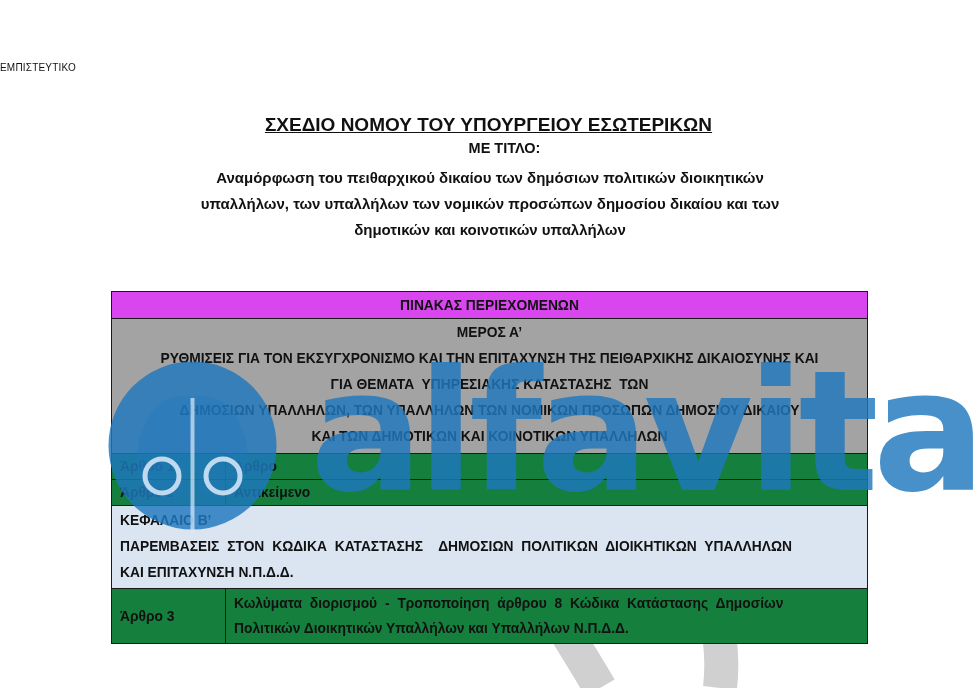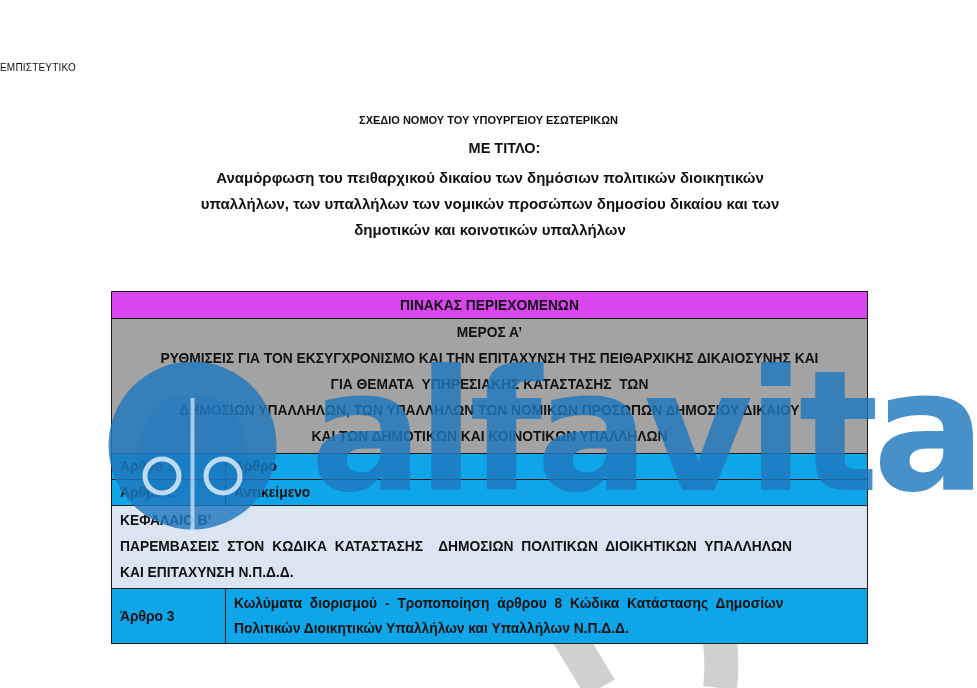--- a/index.html
+++ b/index.html
@@ -4,34 +4,34 @@
   <style>
     * { box-sizing: border-box; margin: 0; padding: 0; }
     html, body {
       width: 977px; height: 688px; overflow: hidden;
       background: #ffffff;
       font-family: "Liberation Sans", "DejaVu Sans", sans-serif;
       color: #111111;
     }
     .page { position: relative; width: 977px; height: 688px; }
     .conf { position: absolute; top: 62px; left: 0; width: 977px; font-size: 10px; letter-spacing: 0.2px; }
-    .ministry { position: absolute; top: 114px; left: 0; width: 977px; font-size: 11px; }
+    .ministry { position: absolute; top: 114px; left: 0; width: 977px; font-size: 19px; text-decoration: underline; }
     .with-title { position: absolute; top: 140px; left: 16px; width: 977px; font-size: 14.5px; }
     .doc-title { position: absolute; top: 165px; left: 160px; width: 660px; font-size: 15px; line-height: 26px; }
 
     table.toc {
       position: absolute; left: 111px; top: 291px; width: 757px;
       border-collapse: collapse; font-size: 13.8px; font-weight: bold;
     }
     table.toc td { border: 1.5px solid #1a1a1a; vertical-align: middle; }
     .row-head td { background: #d946ef; text-align: center; height: 27px; }
     .row-part td { background: #a3a3a3; text-align: center; line-height: 26px; padding: 1px 6px 3px; }
     .row-chap td { background: #dbe5f1; line-height: 26px; padding: 2px 8px; }
     .row-chap.justify td { text-align: justify; }
-    .row-art td { background: #0ea5e9; height: 26px; padding: 0 8px; }
+    .row-art td { background: #15803d; height: 26px; padding: 0 8px; }
     .row-art td.num { width: 114px; }
     .row-art.tall td { line-height: 25px; padding: 2px 8px; }
     .row-art.tall td.text { text-align: justify; }
     .spread { word-spacing: 4px; }
 
     .wm-gray { position: absolute; left: 0; top: 0; width: 977px; height: 688px; pointer-events: none; }
     .wm-logo { position: absolute; left: 105px; top: 358px; width: 175px; height: 175px; pointer-events: none; }
     .wm-text {
       position: absolute; left: 310px; top: 348px;
       font-family: "DejaVu Sans", sans-serif; font-weight: bold;

